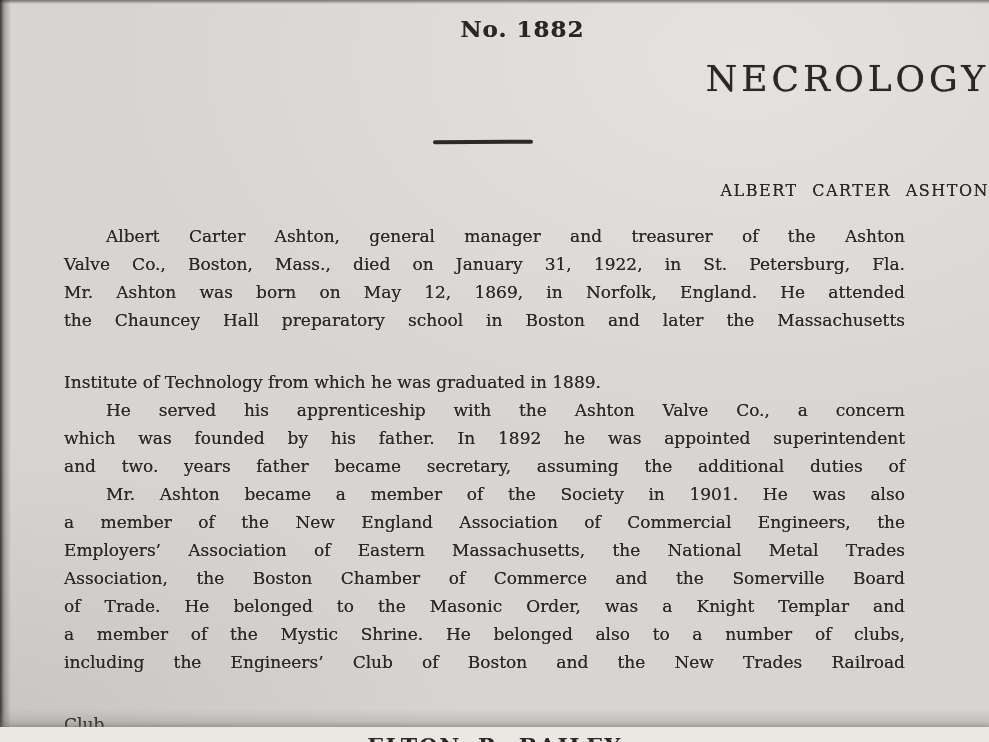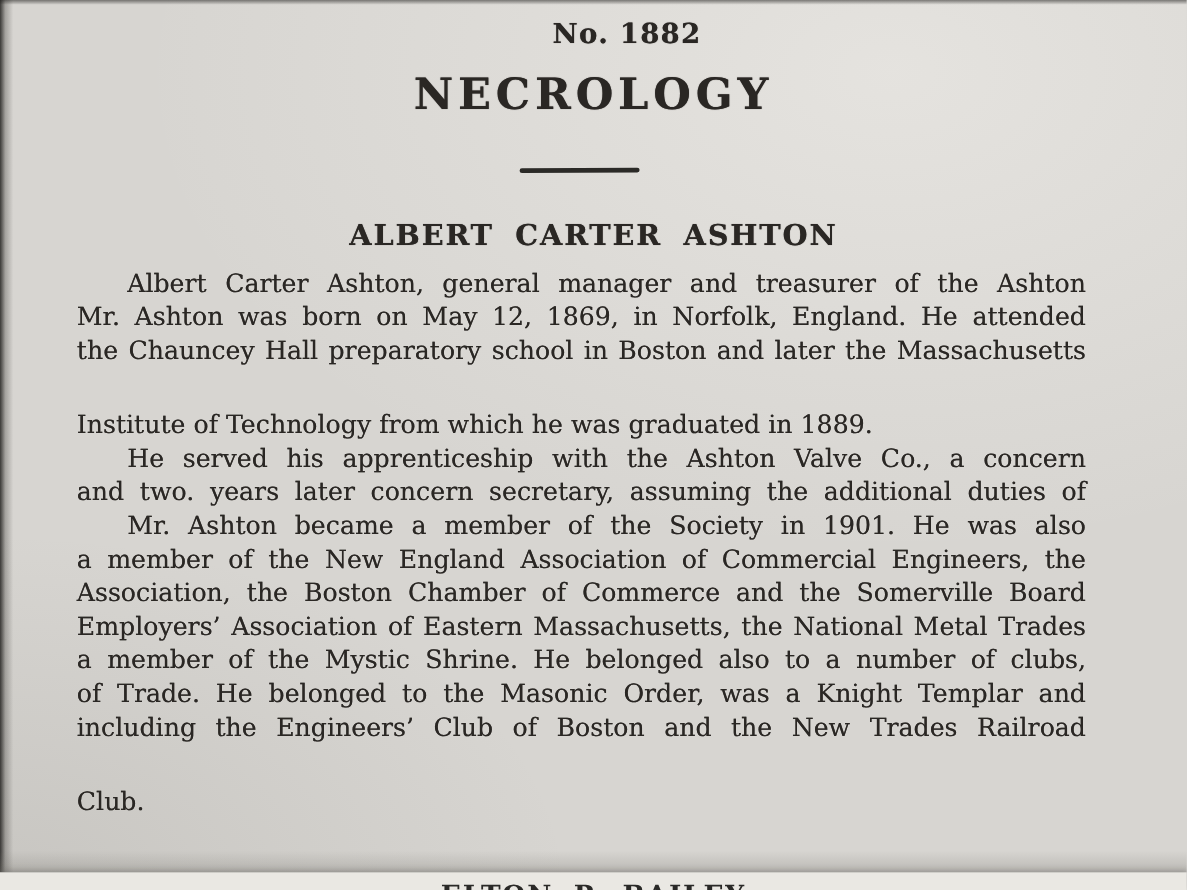--- a/index.html
+++ b/index.html
@@ -28,40 +28,40 @@
   }
   .doc-number {
     position: absolute; top: 15px; left: 0; width: 100%;
     text-align: center;
     font-size: 23px; font-weight: bold; letter-spacing: 1px;
     text-shadow: 0 0 0.6px rgba(42,39,36,0.8);
     margin-left: 28px;
   }
   .page-title {
     position: absolute; top: 58px; left: 0; width: 100%;
-    text-align: center;
-    font-size: 36px; font-weight: bold; letter-spacing: 4px;
+    text-align: right;
+    font-size: 36px; font-weight: normal; letter-spacing: 4px;
     text-shadow: 0 0 0.7px rgba(42,39,36,0.8);
   }
   .divider-rule {
     position: absolute; top: 140px; left: 433px;
     width: 100px; height: 4px;
     background: #2b2a27; border-radius: 2px;
     transform: rotate(-0.3deg);
   }
   .person-heading {
     position: absolute; top: 181px; left: 0; width: 100%;
-    text-align: center;
-    font-size: 24px; font-weight: bold;
+    text-align: right;
+    font-size: 16px; font-weight: normal;
     letter-spacing: 1.5px; word-spacing: 8px;
     text-shadow: 0 0 0.6px rgba(42,39,36,0.8);
   }
   .body-text {
     position: absolute; left: 64px; top: 222px; width: 841px;
-    font-size: 21px; line-height: 28px;
+    font-size: 17px; line-height: 28px;
     text-shadow: 0 0 0.5px rgba(42,39,36,0.75);
   }
   .line {
     text-align: justify;
     text-align-last: justify;
     white-space: nowrap;
   }
   .line.end { text-align-last: left; white-space: normal; margin-top: 34px; }
   .line.indent { text-indent: 42px; }
   .bottom-shade {
@@ -91,33 +91,35 @@
 <div class="doc-number">No. 1882</div>
 
 <div class="page-title">NECROLOGY</div>
 
 <div class="divider-rule"></div>
 
 <div class="person-heading">ALBERT CARTER ASHTON</div>
 
 <div class="body-text">
   <div class="line indent">Albert Carter Ashton, general manager and treasurer of the Ashton</div>
+  <div class="line">Valve Co., Boston, Mass., died on January 31, 1922, in St. Petersburg, Fla.</div>
   <div class="line">Mr. Ashton was born on May 12, 1869, in Norfolk, England. He attended</div>
   <div class="line">the Chauncey Hall preparatory school in Boston and later the Massachusetts</div>
   <div class="line end">Institute of Technology from which he was graduated in 1889.</div>
 
   <div class="line indent">He served his apprenticeship with the Ashton Valve Co., a concern</div>
-  <div class="line">and two. years later concern secretary, assuming the additional duties of</div>
+  <div class="line">which was founded by his father. In 1892 he was appointed superintendent</div>
+  <div class="line">and two. years father became secretary, assuming the additional duties of</div>
 
   <div class="line indent">Mr. Ashton became a member of the Society in 1901. He was also</div>
   <div class="line">a member of the New England Association of Commercial Engineers, the</div>
+  <div class="line">Employers’ Association of Eastern Massachusetts, the National Metal Trades</div>
   <div class="line">Association, the Boston Chamber of Commerce and the Somerville Board</div>
-  <div class="line">Employers’ Association of Eastern Massachusetts, the National Metal Trades</div>
+  <div class="line">of Trade. He belonged to the Masonic Order, was a Knight Templar and</div>
   <div class="line">a member of the Mystic Shrine. He belonged also to a number of clubs,</div>
-  <div class="line">of Trade. He belonged to the Masonic Order, was a Knight Templar and</div>
   <div class="line">including the Engineers’ Club of Boston and the New Trades Railroad</div>
   <div class="line end">Club.</div>
 </div>
 
 <div class="bottom-shade"></div>
 <div class="bottom-strip"></div>
 
 <div class="next-entry-name">ELTON P. BAILEY</div>
 
 </body></html>

